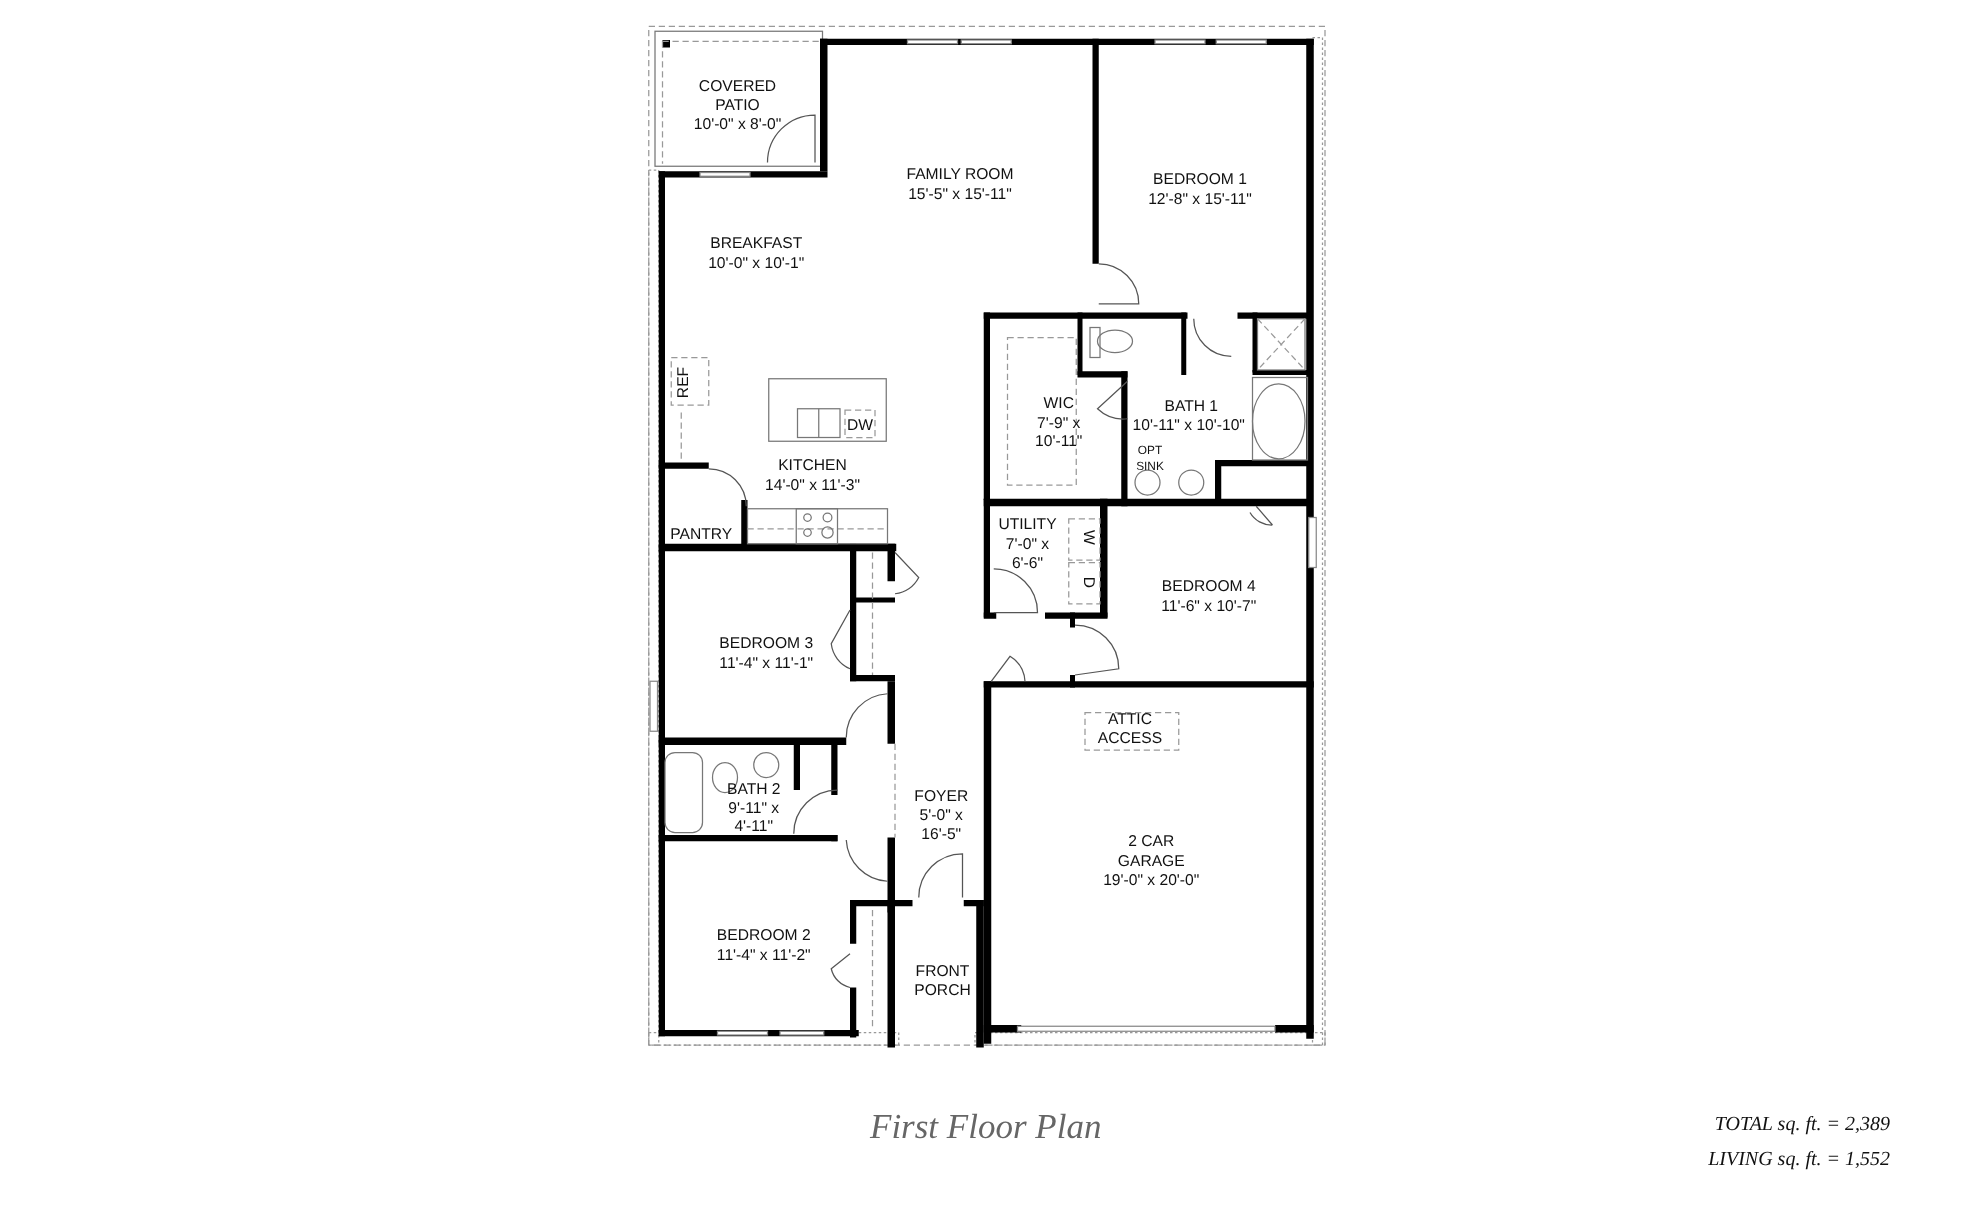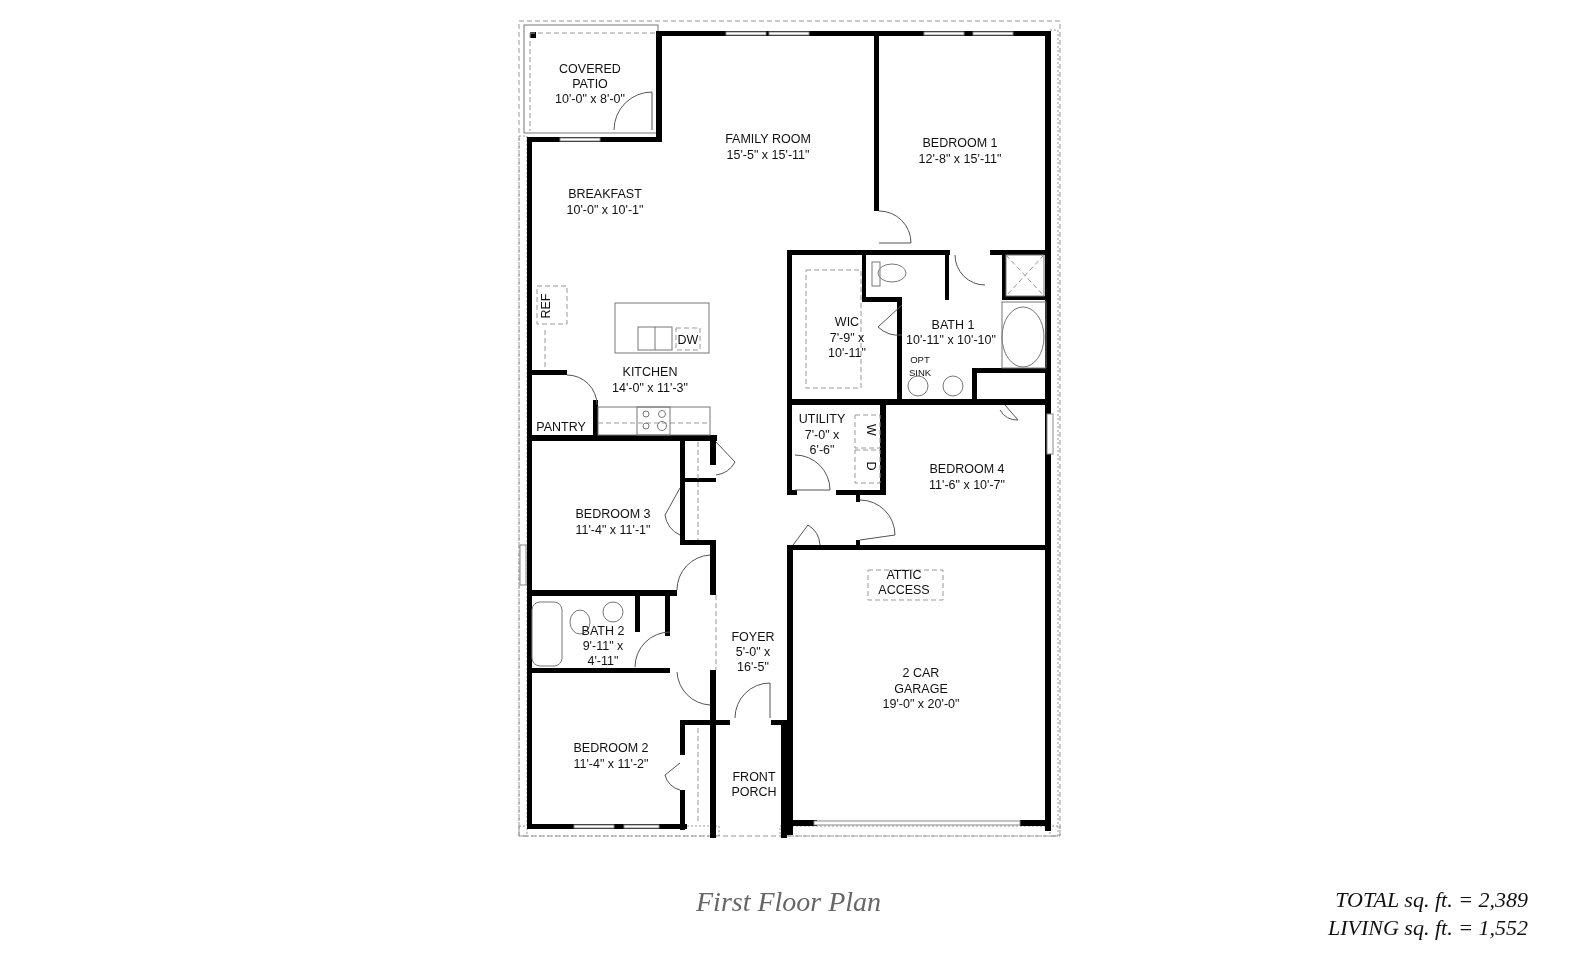--- a/index.html
+++ b/index.html
@@ -245,16 +245,16 @@
 
     <text class="room-label" x="611" y="752">BEDROOM 2</text>
     <text class="room-label" x="611" y="768">11'-4" x 11'-2"</text>
 
     <text class="room-label" x="754" y="781">FRONT</text>
     <text class="room-label" x="754" y="796">PORCH</text>
   </g>
 </svg>
 
 <div class="caption" style="left:696px; top:886px; font-size:28px;">First Floor Plan</div>
-<div class="sqft" style="right:48px; top:886px; font-size:22px; line-height:28px;">
+<div class="sqft" style="right:64px; top:886px; font-size:16px; line-height:28px;">
   <div>TOTAL sq. ft. = 2,389</div>
   <div>LIVING sq. ft. = 1,552</div>
 </div>
 
 </body></html>

